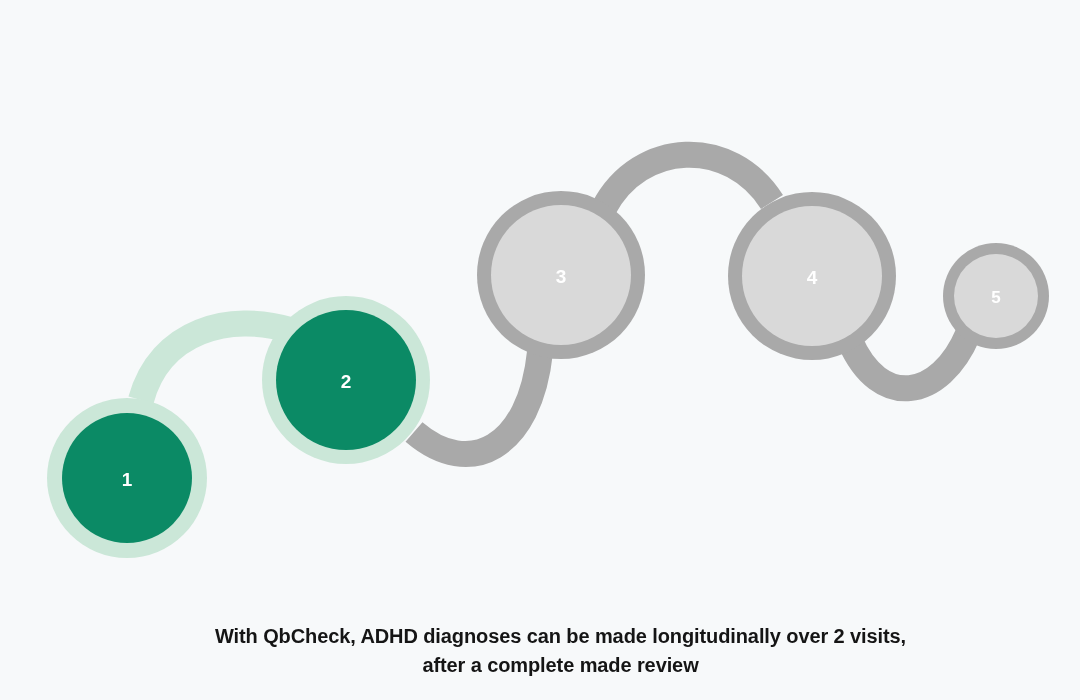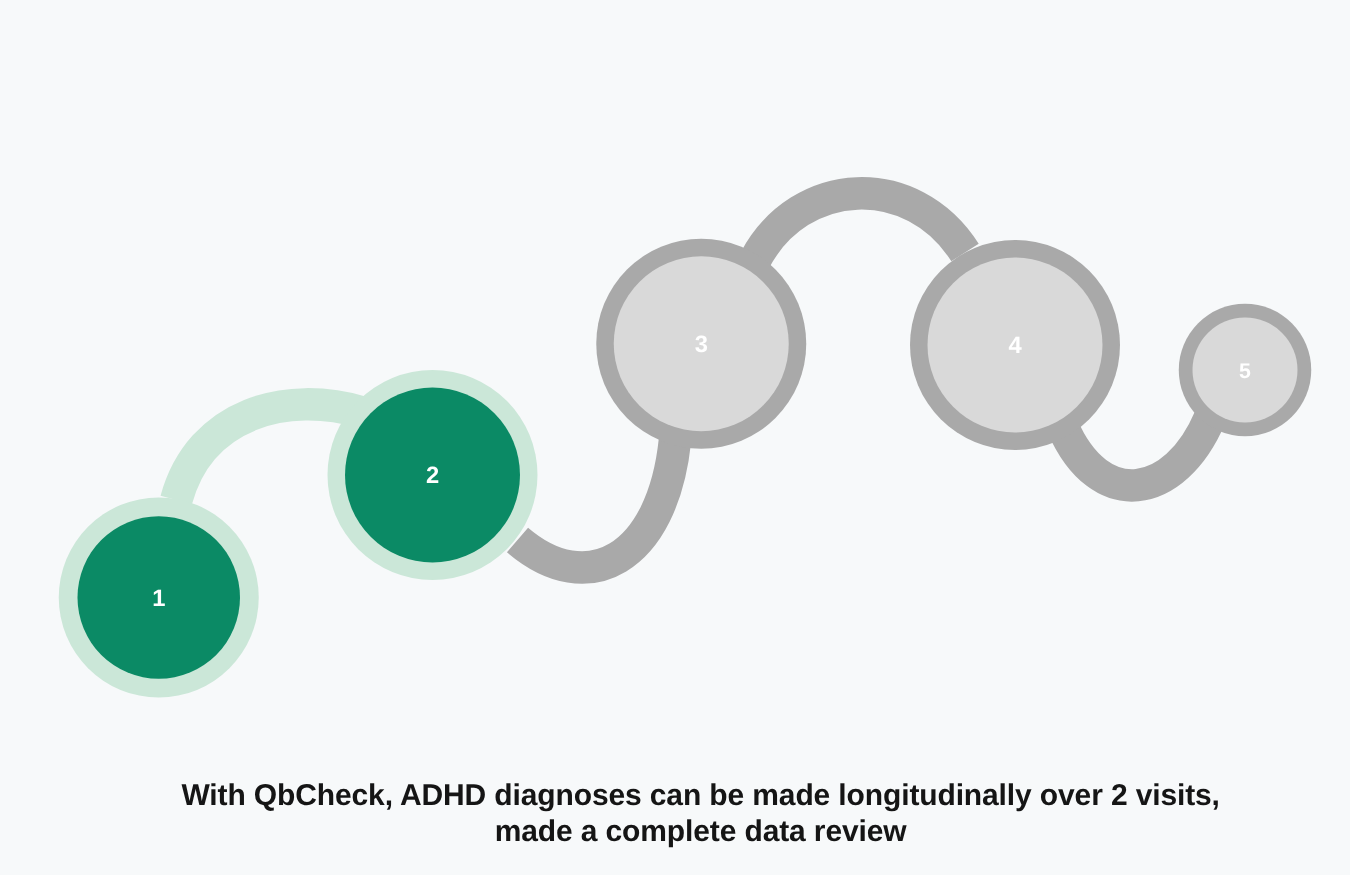--- a/index.html
+++ b/index.html
@@ -35,21 +35,21 @@
     text-anchor: middle;
     dominant-baseline: central;
   }
   .caption {
     position: absolute;
     left: 0;
     right: 0;
     top: 622px;
     text-align: center;
     font-family: "Liberation Sans", "DejaVu Sans", sans-serif;
-    font-size: 24px;
+    font-size: 20px;
     font-weight: bold;
     line-height: 29px;
     color: #151515;
     letter-spacing: -0.1px;
     margin-left: 41px;
   }
   .caption .cap-line {
     display: block;
   }
 </style>
@@ -89,16 +89,16 @@
         <g>
           <circle cx="996" cy="296" r="53" fill="#a9a9a9"></circle>
           <circle cx="996" cy="296" r="42" fill="#d9d9d9"></circle>
           <text x="996" y="297" class="step-label" font-size="17" fill="#ffffff">5</text>
         </g>
       </g>
   </svg>
 
   <div class="caption">
     <span class="cap-line">With QbCheck, ADHD diagnoses can be made longitudinally over 2 visits,</span>
-    <span class="cap-line">made a complete data review</span>
+    <span class="cap-line">after a complete made review</span>
   </div>
 
 </div>
 
 </body></html>

